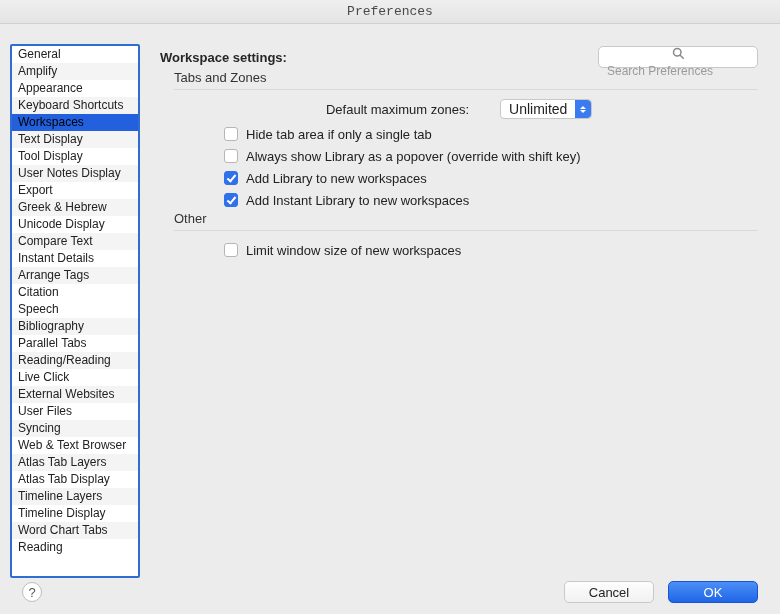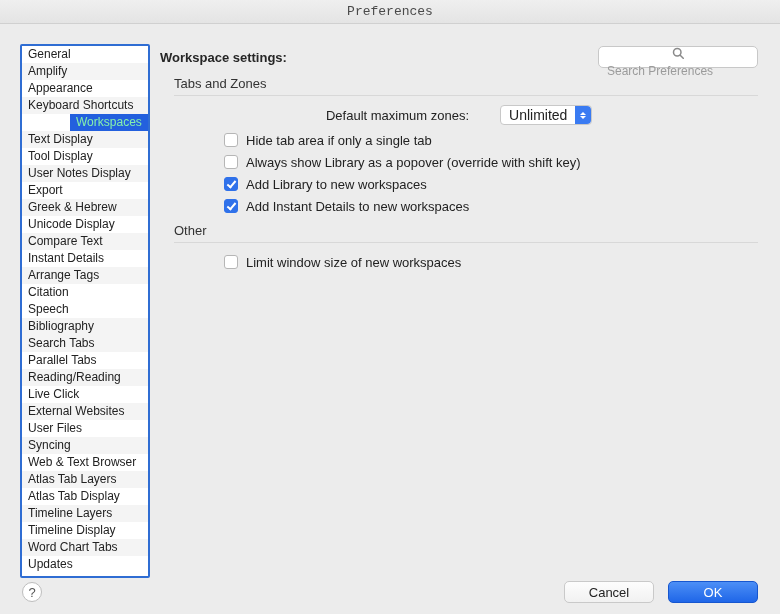--- a/index.html
+++ b/index.html
@@ -21,21 +21,21 @@
     background: linear-gradient(#efefef,#e4e4e4);
     border-bottom: 1px solid #d0d0d0;
     font-family: Liberation Mono, monospace;
   }
   .body-area {
     position: relative;
     height: calc(614px - 24px);
   }
   .sidebar {
     position: absolute;
-    left: 20px; top: 20px;
+    left: 10px; top: 20px;
     width: 130px;
     height: 534px;
     border: 2px solid #2f6dd3;
     border-radius: 2px;
     background: #fff;
     overflow: hidden;
   }
   .sidebar .item {
     height: 17px;
     line-height: 17px;
@@ -44,22 +44,21 @@
     color: #222;
     background: #fff;
     white-space: nowrap;
     text-overflow: ellipsis;
     overflow: hidden;
     cursor: default;
   }
   .sidebar .item.alt { background: #f4f4f4; }
   .sidebar .item.selected {
     background: #2360de;
-    color: #86efac;
-    margin-left: 48px;
+    color: #000000;
   }
   .main {
     position: absolute;
     left: 160px; right: 22px; top: 20px; bottom: 44px;
   }
   .header-row {
     display: flex;
     justify-content: space-between;
     align-items: center;
     height: 26px;
@@ -85,21 +84,20 @@
     border: none; outline: none;
     font-size: 12px;
     color: #7a7a7a;
     width: 100%;
     background: transparent;
   }
   .search-wrap input::placeholder { color: #9b9b9b; }
   .section-label {
     font-size: 13px;
     color: #333;
-    margin-top: 6px;
     margin-bottom: 4px;
     padding-left: 14px;
   }
   .section-divider {
     border: none;
     border-top: 1px solid #d8d8d8;
     margin: 2px 0 8px 0;
     margin-left: 14px;
   }
   .form-row {
@@ -221,34 +219,33 @@
       <div class="item alt">User Notes Display</div>
       <div class="item">Export</div>
       <div class="item alt">Greek &amp; Hebrew</div>
       <div class="item">Unicode Display</div>
       <div class="item alt">Compare Text</div>
       <div class="item">Instant Details</div>
       <div class="item alt">Arrange Tags</div>
       <div class="item">Citation</div>
       <div class="item">Speech</div>
       <div class="item alt">Bibliography</div>
-      <div class="item alt">Search Tabs</div>
       <div class="item">Parallel Tabs</div>
       <div class="item alt">Reading/Reading</div>
       <div class="item">Live Click</div>
       <div class="item alt">External Websites</div>
       <div class="item">User Files</div>
       <div class="item alt">Syncing</div>
       <div class="item">Web &amp; Text Browser</div>
       <div class="item alt">Atlas Tab Layers</div>
       <div class="item">Atlas Tab Display</div>
       <div class="item alt">Timeline Layers</div>
       <div class="item">Timeline Display</div>
       <div class="item alt">Word Chart Tabs</div>
-      <div class="item">Updates</div>
+      <div class="item">Reading</div>
     </div>
 
   <div class="main">
     <div class="header-row">
       <div class="header-title">Workspace settings:</div>
       <div class="search-wrap">
         <svg width="12" height="12" viewBox="0 0 16 16">
           <circle cx="7" cy="7" r="5" fill="none" stroke="#8a8a8a" stroke-width="2"></circle>
           <line x1="11" y1="11" x2="15" y2="15" stroke="#8a8a8a" stroke-width="2" stroke-linecap="round"></line>
         </svg>
@@ -278,21 +275,21 @@
         <div class="form-row">
           <input type="checkbox" class="cb" style="">
           <span>Always show Library as a popover (override with shift key)</span>
         </div>
         <div class="form-row">
           <input type="checkbox" class="cb" checked="" style="">
           <span>Add Library to new workspaces</span>
         </div>
         <div class="form-row">
           <input type="checkbox" class="cb" checked="" style="">
-          <span>Add Instant Details to new workspaces</span>
+          <span>Add Instant Library to new workspaces</span>
         </div>
       </div>
 
     <div class="section-label">Other</div>
     <hr class="section-divider">
 
     <div id="other-checks">
         <div class="form-row">
           <input type="checkbox" class="cb" style="">
           <span>Limit window size of new workspaces</span>

